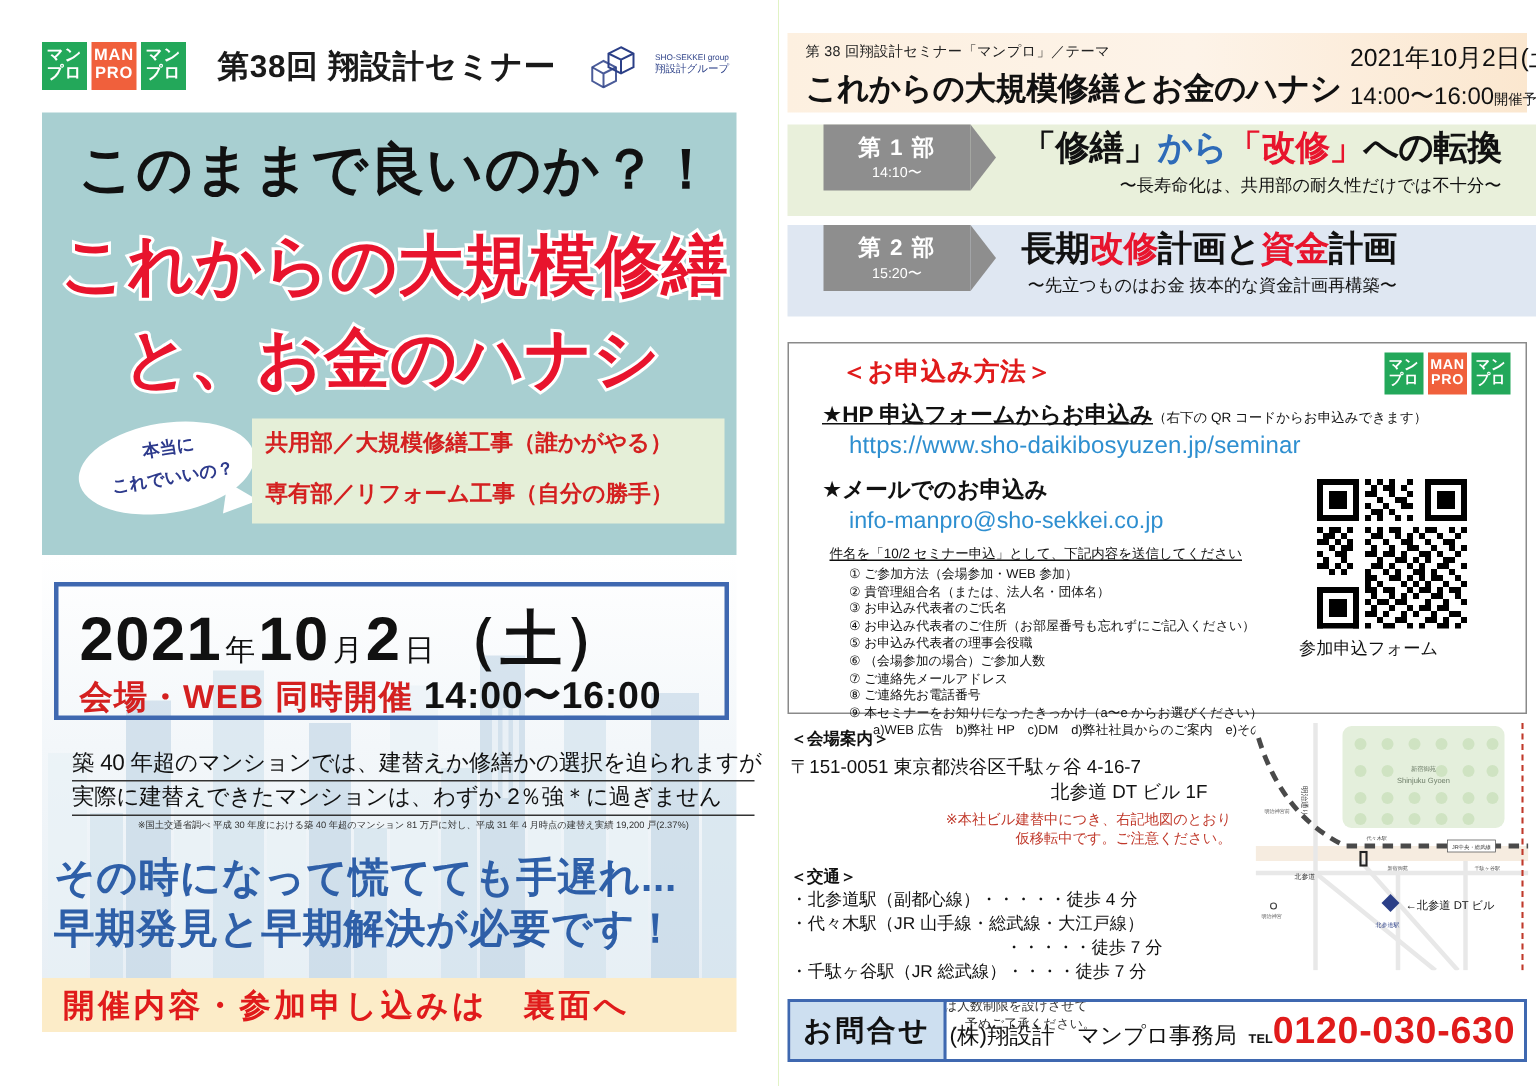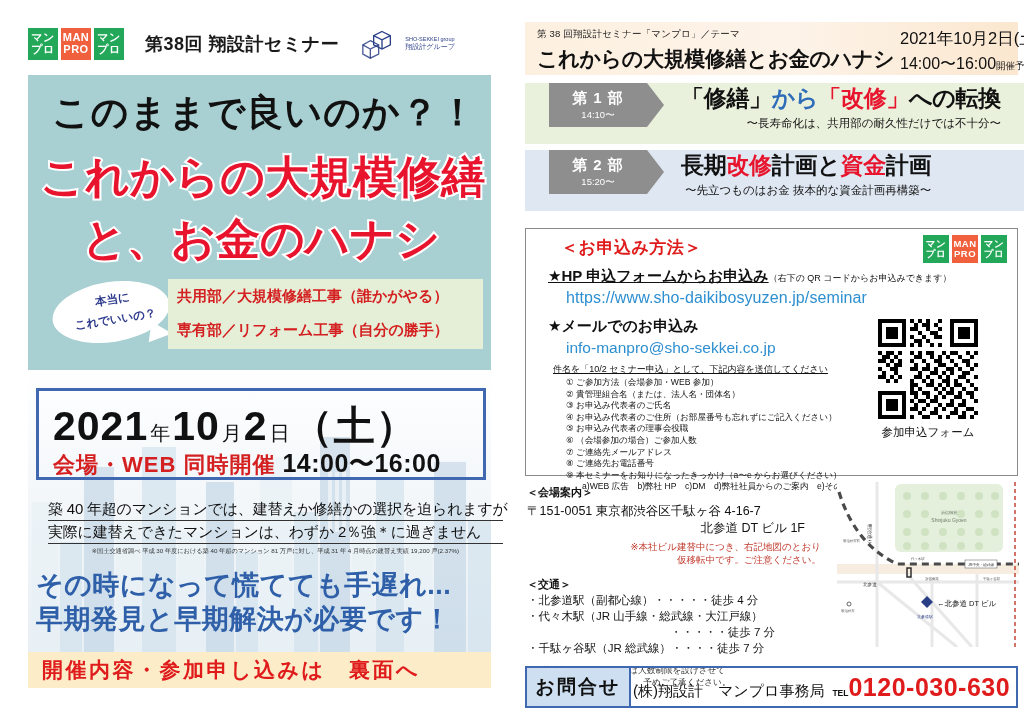--- a/index.html
+++ b/index.html
@@ -13,21 +13,21 @@
   
   #left { position:absolute; left:0; top:0; width:519px; height:724px; background:#fff; }
 
   .lg-head { position:absolute; left:28px; top:28px; display:flex; align-items:center; gap:9px; }
   .mplogo { display:flex; gap:3px; }
   .mpbox { width:30px; height:32px; display:flex; flex-direction:column; align-items:center;
            justify-content:center; color:#fff; font-weight:bold; font-size:11px; line-height:1.05;
            letter-spacing:0.5px; }
   .mp-green { background:#23a85a; }
   .mp-red { background:#f0603c; }
-  .seminar-no { font-size:18px; font-weight:bold; color:#1a1a1a; letter-spacing:0.5px;
+  .seminar-no { font-size:21px; font-weight:bold; color:#1a1a1a; letter-spacing:0.5px;
                 margin-left:12px; white-space:nowrap; }
   .sho-logo { margin-left:14px; display:flex; align-items:center; gap:3px; }
   .sho-cubes { width:40px; height:30px; }
   .sho-txt { font-size:5.5px; color:#2b3f87; line-height:1.25; }
   .sho-txt .t2 { font-size:7px; }
 
   .teal-band { position:absolute; left:28px; top:75px; width:463px; height:295px; background:#a8cfd1; }
   .tl1 { position:absolute; left:52px; top:88px; font-size:37px; font-weight:bold; color:#111;
          letter-spacing:1px; white-space:nowrap; }
   .tl2, .tl3 { position:absolute; font-size:44px; font-weight:bold; color:#e8142d;
@@ -120,21 +120,21 @@
   .star1 .u { text-decoration:underline; }
   .star1 .tiny { font-size:9px; font-weight:normal; }
   .url { position:absolute; left:40px; top:60px; font-size:16px; color:#2e8fd0; letter-spacing:0.1px; }
   .star2 { position:absolute; left:22px; top:88px; font-size:15px; font-weight:bold; color:#111; }
   .mail { position:absolute; left:40px; top:110px; font-size:15.5px; color:#2e8fd0; }
   .subj { position:absolute; left:27px; top:134px; font-size:9px; color:#111;
           text-decoration:underline; white-space:nowrap; }
   .items { position:absolute; left:40px; top:148px; }
   .items li { list-style:none; font-size:8.6px; color:#111; line-height:11.6px; white-space:nowrap; }
   .qr { position:absolute; left:352px; top:90px; width:100px; height:100px; }
-  .qrlabel { position:absolute; left:340px; top:196px; width:124px; text-align:center;
+  .qrlabel { position:absolute; left:340px; top:196px; width:124px; 
              font-size:11.5px; color:#111; white-space:nowrap;font-family:Liberation Mono, monospace; }
 
   .venue { position:absolute; left:8px; top:485px; width:300px; }
   .vtitle { font-size:11px; font-weight:bold; color:#111; }
   .vaddr { font-size:12.5px; color:#111; margin-top:3px; line-height:17px; }
   .vaddr .r { display:block; text-align:right; padding-right:22px; }
   .vnote { font-size:9.5px; color:#c0392b; margin-top:3px; line-height:13px; text-align:right;
            padding-right:6px; }
   .ttitle { font-size:11px; font-weight:bold; color:#111; margin-top:11px; }
   .trow { font-size:11.5px; color:#111; line-height:16px; }

